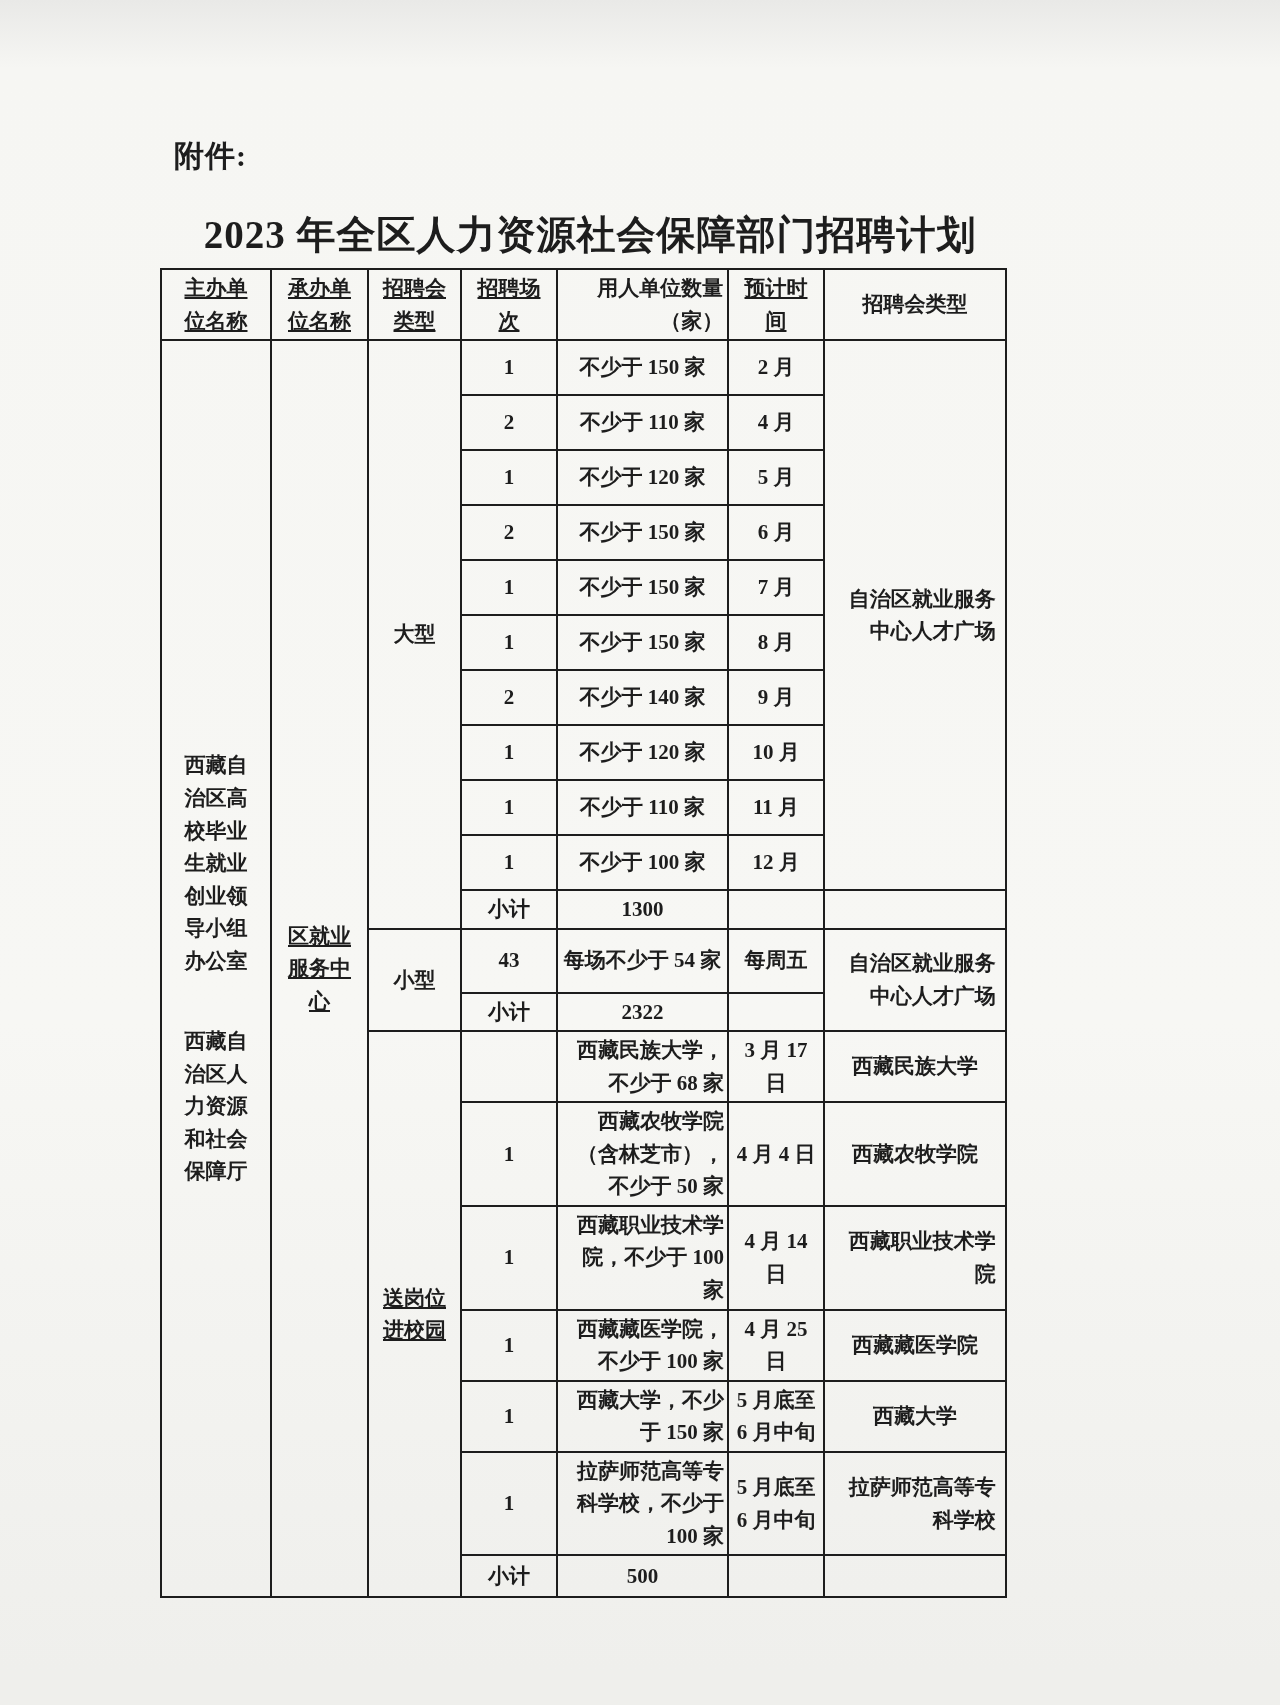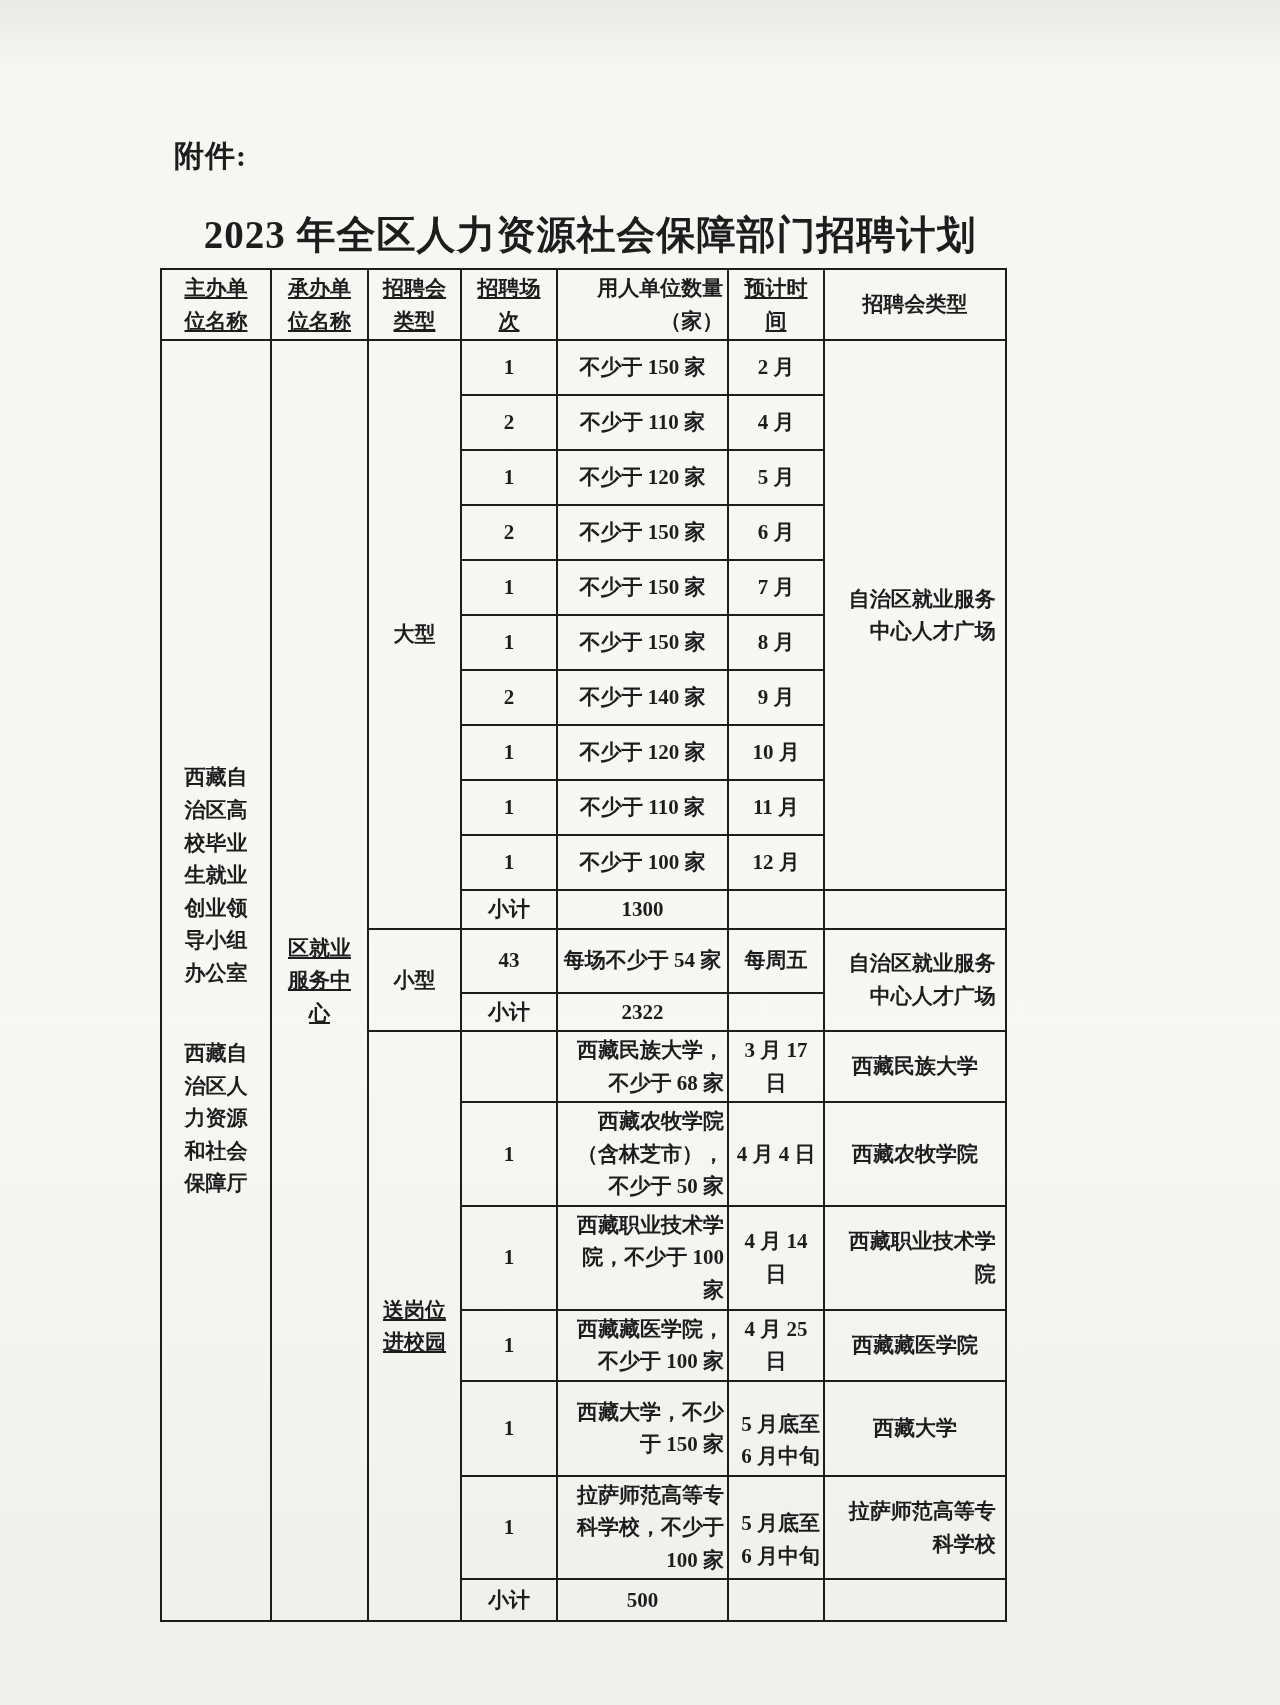--- a/index.html
+++ b/index.html
@@ -44,21 +44,21 @@
   tr.h-c1 { height:60px; }
   tr.h-c2 { height:100px; }
   tr.h-c3 { height:66px; }
   tr.h-c6 { height:100px; }
   tr.h-csub { height:42px; }
   
   .w3  { display:inline-block; width:3.35em; text-align:center;text-decoration:underline; }
   .w76 { display:inline-block; max-width:7.7em; text-align:right; }
   .w83 { display:inline-block; max-width:8.35em; text-align:right; }
   .t31 { display:inline-block; max-width:3.1em; text-align:center; }
-  .t46 { display:inline-block; max-width:4.6em; text-align:right;margin-top:24px; }
+  .t46 { display:inline-block; max-width:4.6em; text-align:center; }
   .host-block { display:block; margin:4px auto; width:3.35em; text-align:center; }
   .host-gap { display:block; height:40px; }
   td.host-cell { vertical-align:middle; }
 </style>
 </head>
 <body>
 
 <div class="attachment">附件:</div>
 <div class="doc-title">2023 年全区人力资源社会保障部门招聘计划</div>
 

